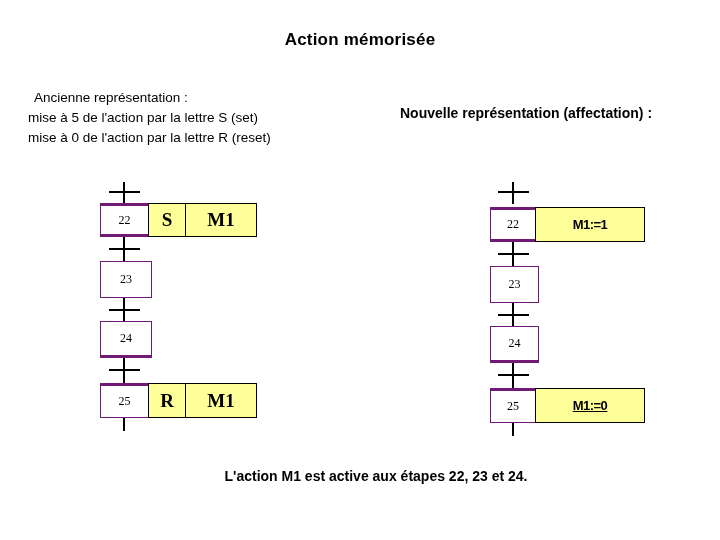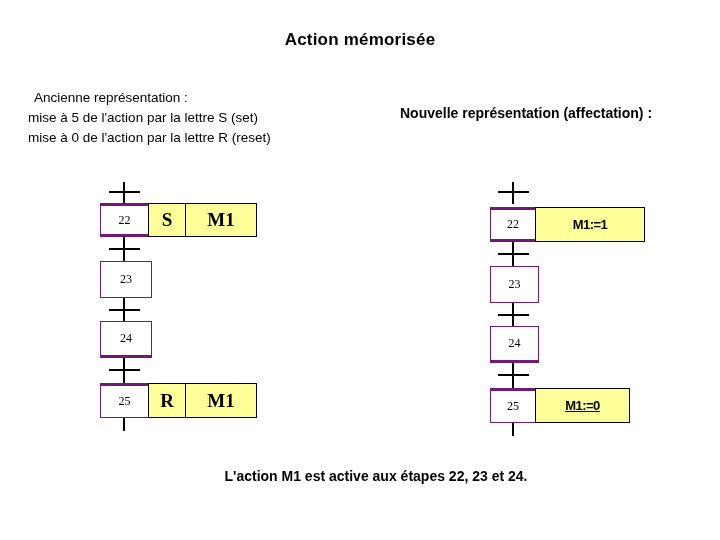--- a/index.html
+++ b/index.html
@@ -162,16 +162,16 @@
   <div class="transition" style="left:108px; top:374px; width:31px;"></div>
 
   <div class="step thick-top thick-bottom" style="left:100px; top:207px; width:46px; height:35px;">22</div>
   <div class="action-cell sans" style="left:145px; top:207px; width:110px; height:35px;">M1:=1</div>
 
   <div class="step" style="left:100px; top:266px; width:49px; height:37px;">23</div>
 
   <div class="step thick-bottom" style="left:100px; top:326px; width:49px; height:37px;">24</div>
 
   <div class="step thick-top" style="left:100px; top:388px; width:46px; height:35px;">25</div>
-  <div class="action-cell sans" style="left:145px; top:388px; width:95px; height:35px;text-decoration:underline;">M1:=0</div>
+  <div class="action-cell sans" style="left:145px; top:388px; width:110px; height:35px;text-decoration:underline;">M1:=0</div>
 </div>
 
 <div id="bottom-caption">L'action M1 est active aux étapes 22, 23 et 24.</div>
 
 </body></html>

